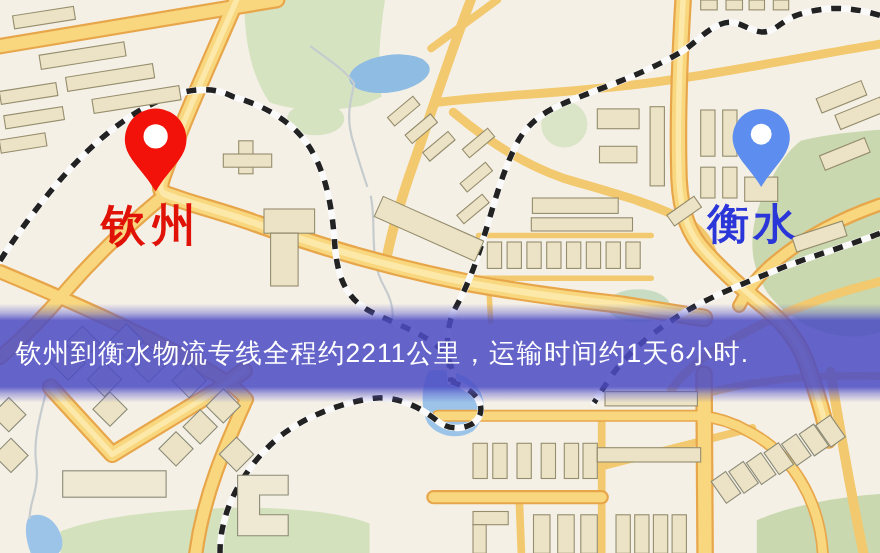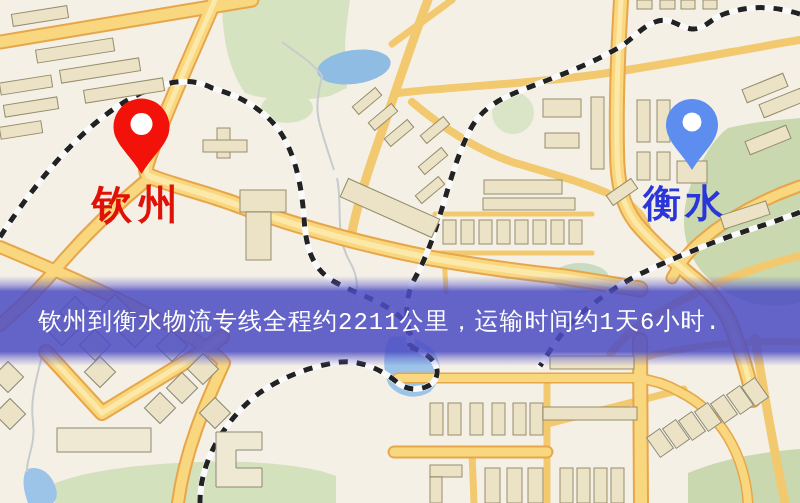--- a/index.html
+++ b/index.html
@@ -25,22 +25,22 @@
     background:linear-gradient(to bottom,
       rgba(88,88,205,0) 0%,
       rgba(88,88,205,0.45) 10%,
       rgba(76,76,196,0.86) 17%,
       rgba(76,76,196,0.86) 84%,
       rgba(88,88,205,0.45) 91%,
       rgba(88,88,205,0) 100%);
   }
   .banner span{
     color:#ffffff;font-size:24px;letter-spacing:1px;
-    padding-left:38px;white-space:nowrap;
-    font-family:Liberation Mono, monospace;
+    padding-left:14px;white-space:nowrap;
+    font-family:Liberation Sans, sans-serif;
   }
   .city-label{font-weight:bold;paint-order:stroke;}
 </style>
 </head>
 <body>
 
 <div class="stage">
 <svg width="800" height="503" viewBox="0 0 800 503">
   <defs>
     <path id="rdA1" d="M 0,42 L 252,0"></path>

